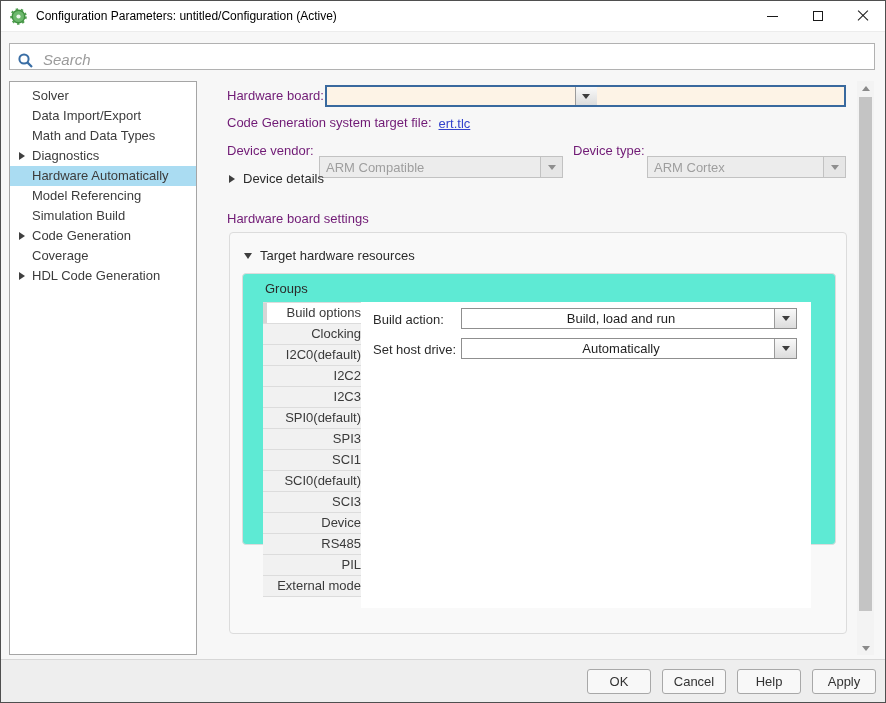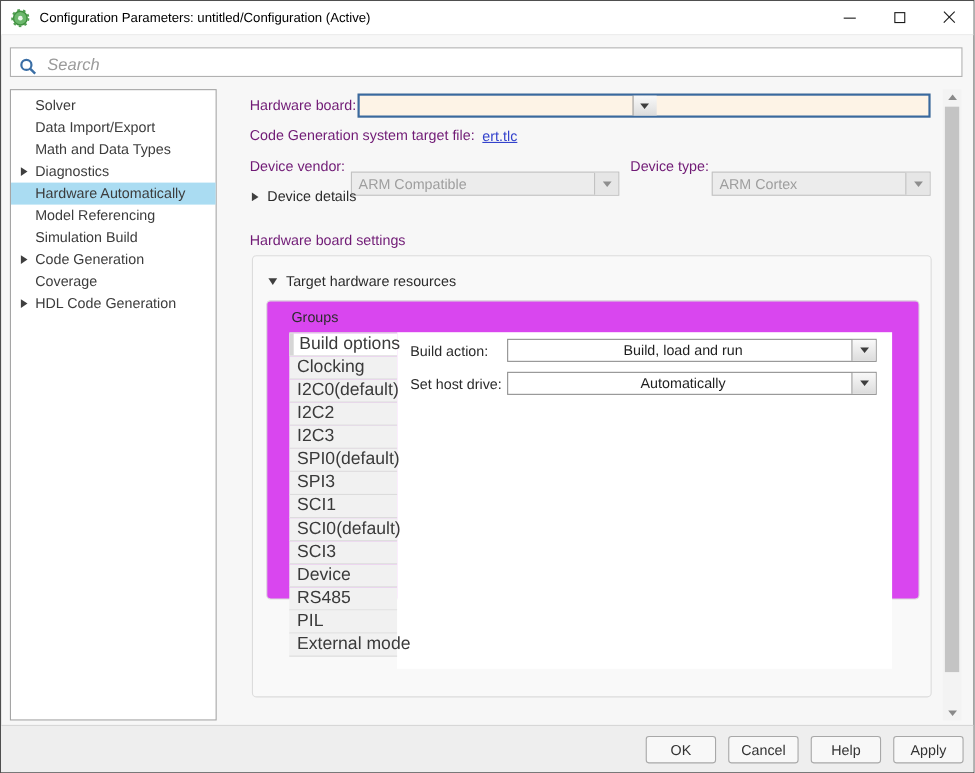--- a/index.html
+++ b/index.html
@@ -49,21 +49,21 @@
   .inline-row{position:absolute;display:flex;align-items:center;gap:7px;}
 
   .toggle-row{position:absolute;display:flex;align-items:center;gap:8px;font-size:13px;color:#2b2b2b;cursor:default;}
   .arr-right{width:0;height:0;border-top:4px solid transparent;border-bottom:4px solid transparent;border-left:6px solid #3f3f3f;}
   .arr-down{width:0;height:0;border-left:4px solid transparent;border-right:4px solid transparent;border-top:6px solid #3f3f3f;}
 
   .panel{position:absolute;border:1px solid #dcdcdc;border-radius:4px;background:#f9f9f9;}
 
   .groups-label{position:absolute;left:22px;top:7px;font-size:13px;color:#2b2b2b;}
   .groups-list{position:absolute;left:20px;top:28px;width:98px;border-top:1px solid #dcdcdc;}
-  .group-row{position:relative;height:21px;line-height:20px;padding-left:7px;font-size:16px;color:#3a3a3a;background:#f1f1f1;border-bottom:1px solid #dcdcdc;white-space:nowrap;cursor:default;}
+  .group-row{position:relative;height:21px;line-height:20px;padding-left:7px;font-size:13px;color:#3a3a3a;background:#f1f1f1;border-bottom:1px solid #dcdcdc;white-space:nowrap;cursor:default;text-align:right;}
   .group-row.selected{background:#ffffff;}
   .group-row.selected:before{content:"";position:absolute;left:0;top:0;bottom:0;width:4px;background:#d6d6d6;}
   .group-row.selected{padding-left:9px;}
 
   .white-area{position:absolute;left:118px;top:28px;width:450px;height:306px;background:#ffffff;text-align:center;}
   .wa-lbl{position:absolute;font-size:13px;color:#2b2b2b;line-height:21px;white-space:nowrap;}
   .wa-combo{height:21px;}
 
   
   .vscroll{position:absolute;left:856px;top:80px;width:17px;height:574px;background:#f3f3f3;}
@@ -159,21 +159,21 @@
 
   <div class="lbl" style="left:226px;top:207px;">Hardware board settings</div>
 
   <div class="panel" style="left:228px;top:231px;width:618px;height:402px;">
 
     <div class="toggle-row" style="left:14px;top:15px;">
       <span class="arr-down"></span>
       <span>Target hardware resources</span>
     </div>
 
-    <div class="panel" style="left:12px;top:40px;width:594px;height:272px;background:#d946ef;">
+    <div class="panel" style="left:12px;top:40px;width:594px;height:272px;background:#5eead4;">
 
       <div class="groups-label">Groups</div>
 
       <div class="white-area">
         <div class="wa-lbl" style="left:12px;top:7px;">Build action:</div>
         <div class="combo wa-combo" style="left:100px;top:6px;width:336px;">
           <span class="val">Build, load and run</span>
           <span class="btn">
               <span class="caret"></span>
             </span>

